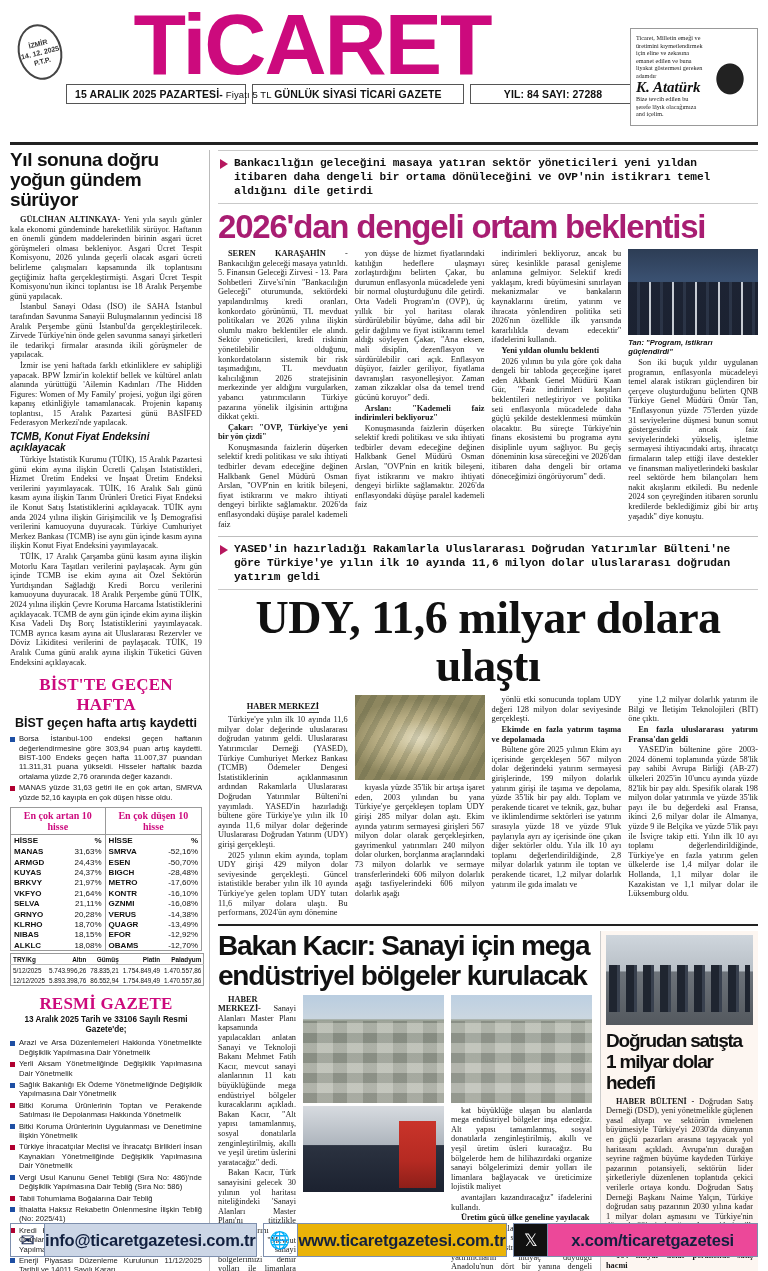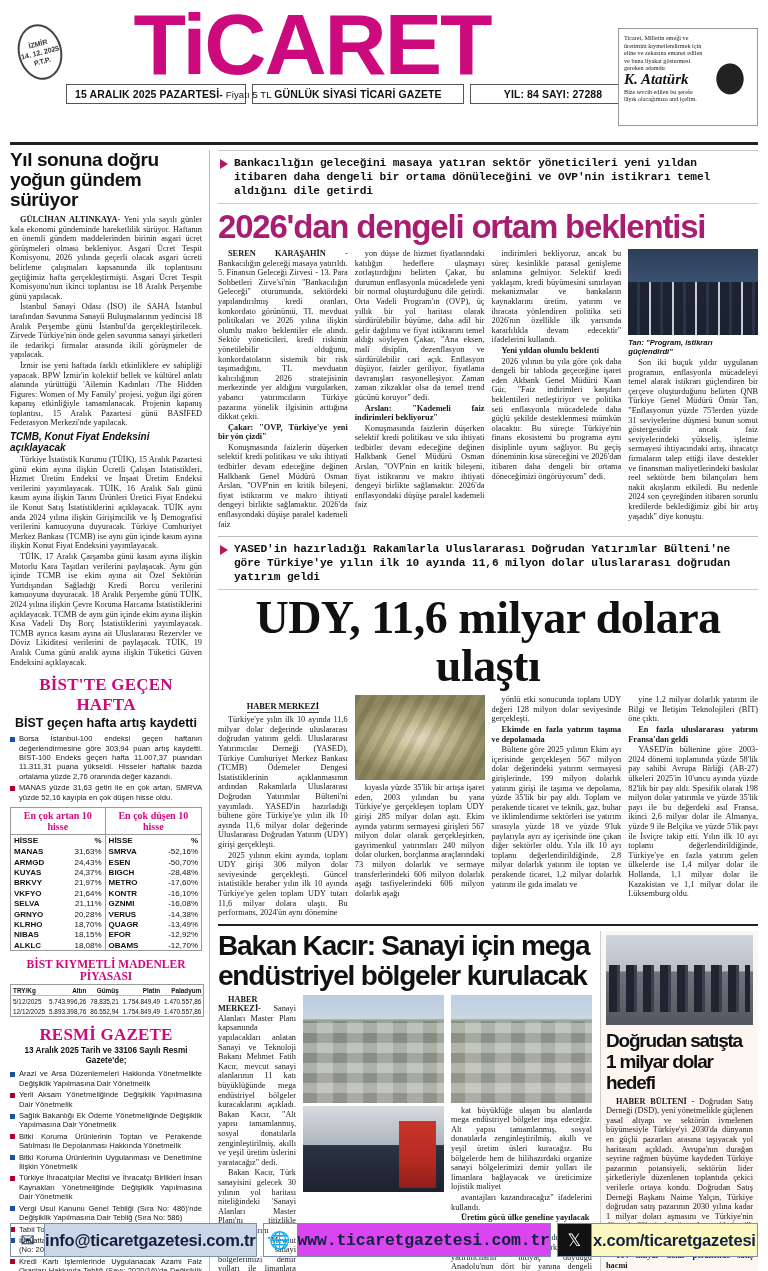--- a/index.html
+++ b/index.html
@@ -35,21 +35,21 @@
     border: 2px solid #444; border-radius: 50%;
     transform: rotate(-14deg);
     display: flex; align-items: center; justify-content: center;
   }
   .stamp span {
     font-family: "Liberation Sans", sans-serif; font-size: 7px;
     font-weight: bold; color: #333; text-align: center; line-height: 9px;
     transform: rotate(0deg);
   }
   .ataturk-box {
-    position: absolute; right: 10px; top: 28px; width: 140px; height: 98px;
+    position: absolute; right: 10px; top: 28px; width: 128px; height: 98px;
     border: 1px solid #999; background: #fff; overflow: hidden;
     display: flex;
   }
   .ataturk-text {
     flex: 1; padding: 5px 4px 4px 5px;
     font-size: 6.2px; line-height: 7.6px; font-family: "Liberation Serif", serif;
     color: #222;
   }
   .ataturk-sign {
     font-family: "Liberation Serif", serif; font-style: italic;
@@ -264,22 +264,22 @@
     width: 34px; display: flex; align-items: center; justify-content: center;
     border-right: 1px solid #7d8fae; font-size: 17px; color: #1b2a52;
   }
   .fbtn .ficon.dark { background: #111; color: #fff; }
   .fbtn .ftext {
     flex: 1; display: flex; align-items: center; justify-content: center;
     background: #ccd6e6; font-family: "Liberation Sans", sans-serif;
     font-weight: bold; font-size: 16.5px; color: #12203f; letter-spacing: -.2px;
   }
   .fbtn.mail .ftext { background: #ccd6e6; }
-  .fbtn.web  .ftext { background: #d946ef; font-family: Liberation Mono, monospace; }
-  .fbtn.x    .ftext { background: #fef9c3; }
+  .fbtn.web  .ftext { background: #eab308; }
+  .fbtn.x    .ftext { background: #ec4899; }
   .sidecol-bg { background: #fdf6f1; }
 </style>
 </head>
 <body>
 
 <div class="page">
 
   <div class="masthead">
 
     <div class="ataturk-box">
@@ -408,21 +408,20 @@
             </tr>
           <tr>
               <td class="code">ALKLC</td>
               <td class="val">18,08%</td>
               <td class="code sep">OBAMS</td>
               <td class="val">-12,70%</td>
             </tr>
         </tbody>
       </table>
 
-      <div class="sec-title-pink small">BİST KIYMETLİ MADENLER PİYASASI</div>
 
       <table class="metals">
         <thead>
           <tr>
             <th>TRY/Kg</th>
             <th>Altın</th>
             <th>Gümüş</th>
             <th>Platin</th>
             <th>Paladyum</th>
           </tr>
@@ -501,21 +500,21 @@
         <div class="tri"></div>
         <div class="ktext">YASED'in hazırladığı Rakamlarla Uluslararası Doğrudan Yatırımlar Bülteni'ne göre Türkiye'ye yılın ilk 10 ayında 11,6 milyon dolar uluslararası doğrudan yatırım geldi</div>
       </div>
 
       <div class="serif-head">UDY, 11,6 milyar dolara ulaştı</div>
 
       <div class="story-cols c4">
         <div>
           <div style="text-align:center;"><span class="byline-c">HABER MERKEZİ</span></div>
           <p class="body-text">Türkiye'ye yılın ilk 10 ayında 11,6 milyar dolar değerinde uluslararası doğrudan yatırım geldi. Uluslararası Yatırımcılar Derneği (YASED), Türkiye Cumhuriyet Merkez Bankası (TCMB) Ödemeler Dengesi İstatistiklerinin açıklanmasının ardından Rakamlarla Uluslararası Doğrudan Yatırımlar Bülteni'ni yayımladı. YASED'in hazırladığı bültene göre Türkiye'ye yılın ilk 10 ayında 11,6 milyar dolar değerinde Uluslararası Doğrudan Yatırım (UDY) girişi gerçekleşti.</p>
-          <p class="body-text">2025 yılının ekim ayında, toplam UDY girişi 306 milyon dolar seviyesinde gerçekleşti. Güncel istatistikle beraber yılın ilk 10 ayında Türkiye'ye gelen toplam UDY tutarı 11,6 milyar dolara ulaştı. Bu performans, 2024'ün aynı dönemine</p>
+          <p class="body-text">2025 yılının ekim ayında, toplam UDY girişi 429 milyon dolar seviyesinde gerçekleşti. Güncel istatistikle beraber yılın ilk 10 ayında Türkiye'ye gelen toplam UDY tutarı 11,6 milyar dolara ulaştı. Bu performans, 2024'ün aynı dönemine</p>
         </div>
         <div>
           <div class="photo money" style="height:85px;margin-bottom:3px;"></div>
           <p class="body-text">kıyasla yüzde 35'lik bir artışa işaret eden, 2003 yılından bu yana Türkiye'ye gerçekleşen toplam UDY girişi 285 milyar dolan aştı. Ekim ayında yatırım sermayesi girişleri 567 milyon dolar olarak gerçekleşirken, gayrimenkul yatırımları 240 milyon dolar olurken, borçlanma araçlarındaki 73 milyon dolarlık ve sermaye transferlerindeki 606 milyon dolarlık aşağı tasfiyelerindeki 606 milyon dolarlık aşağı</p>
         </div>
         <div>
           <p class="body-text">yönlü etki sonucunda toplam UDY değeri 128 milyon dolar seviyesinde gerçekleşti.</p>
           <p class="body-text"><b>Ekimde en fazla yatırım taşıma ve depolamada</b></p>
           <p class="body-text">Bültene göre 2025 yılının Ekim ayı içerisinde gerçekleşen 567 milyon dolar değerindeki yatırım sermayesi girişlerinde, 199 milyon dolarlık yatırım girişi ile taşıma ve depolama, yüzde 35'lik bir pay aldı. Toplam ve perakende ticaret ve teknik, gaz, buhar ve iklimlendirme sektörleri ise yatırım sırasıyla yüzde 18 ve yüzde 9'luk paylarıyla ayrı ay içerisinde öne çıkan diğer sektörler oldu. Yıla ilk 10 ayı toplamı değerlendirildiğinde, 2,8 milyar dolarlık yatırım ile toptan ve perakende ticaret, 1,2 milyar dolarlık yatırım ile gıda imalatı ve</p>
         </div>

